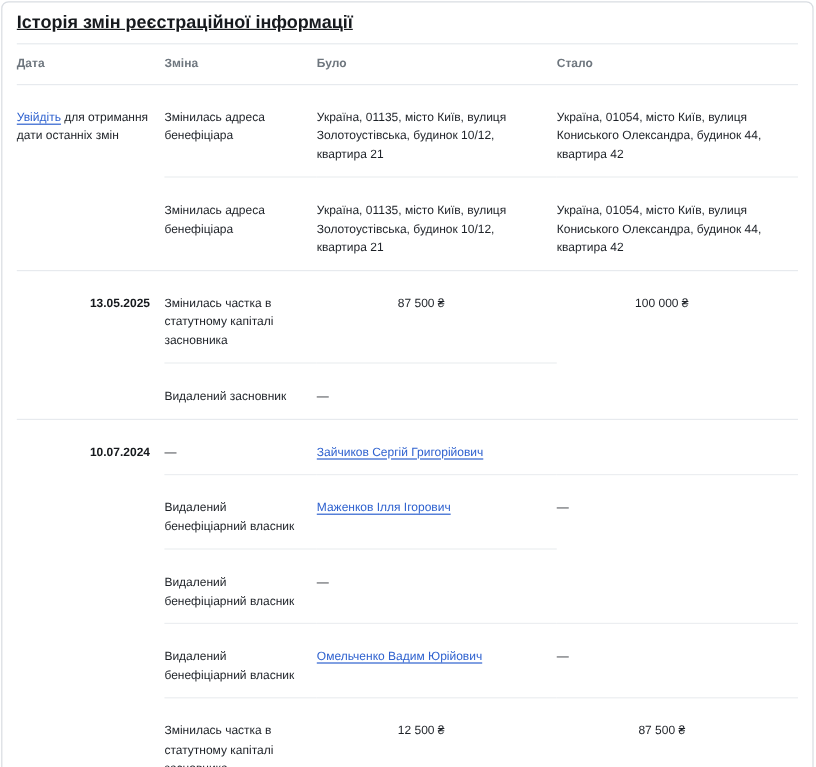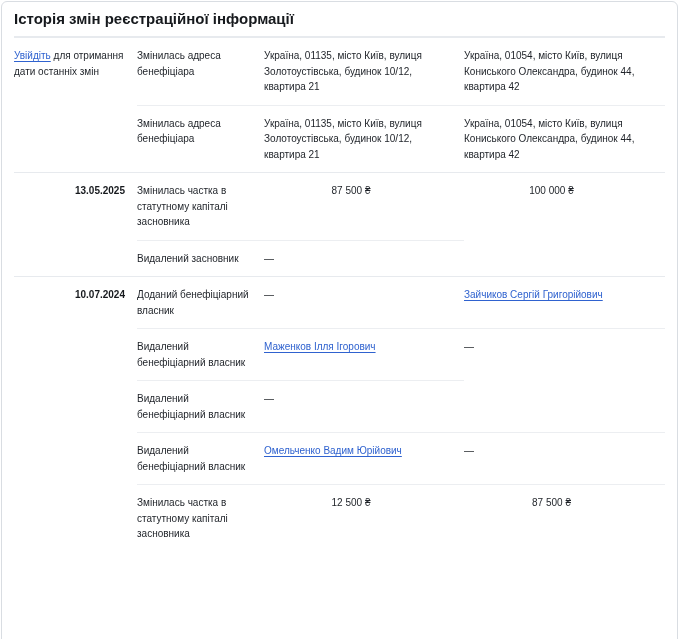--- a/index.html
+++ b/index.html
@@ -17,58 +17,65 @@
     border-radius: 6px;
     background: #fff;
     padding: 0 12px;
   }
   .title {
     font-size: 15px;
     font-weight: 700;
     padding: 8px 0 9px 0;
     border-bottom: 1px solid #e7eaee;
     color: #16191d;
+    text-decoration: underline;
   }
   .row {
     display: grid;
     grid-template-columns: 123px 127px 200px 1fr;
   }
   .row.group-start { border-top: 1px solid #e7eaee; }
   .row:not(.group-start):not(.header-row) .cell:not(:first-child) {
     border-top: 1px solid #eceef1;
   }
   .header-row .cell {
     color: #6e767e;
     font-size: 10px;
     font-weight: 700;
     padding: 9px 12px 8px 0;
     border-top: none;
   }
   .cell {
     font-size: 10px;
     line-height: 1.55;
-    padding: 10px 12px 10px 0;
+    padding: 20px 12px 10px 0;
     word-wrap: break-word;
   }
   .date-text { font-weight: 700; color: #16191d; text-align: right; }
   .money { text-align: center; padding-right: 26px; white-space: nowrap; }
   .link {
     color: #2f62cf;
     text-decoration: underline;
     text-decoration-thickness: 1px;
     text-underline-offset: 2px;
     cursor: pointer;
   }
 </style>
 </head>
 <body>
 
 <div class="panel">
   <div class="title">Історія змін реєстраційної інформації</div>
 
+  <div class="row header-row">
+    <div class="cell">Дата</div>
+    <div class="cell">Зміна</div>
+    <div class="cell">Було</div>
+    <div class="cell">Стало</div>
+  </div>
 
   <div id="table-body">
       <div class="row group-start">
     <div class="cell date-cell"><a href="#" class="link">Увійдіть</a> <span>для отримання дати останніх змін</span></div>
     <div class="cell change-cell">Змінилась адреса бенефіціара</div>
     <div class="cell was-cell">Україна, 01135, місто Київ, вулиця Золотоустівська, будинок 10/12, квартира 21</div>
     <div class="cell became-cell">Україна, 01054, місто Київ, вулиця Кониського Олександра, будинок 44, квартира 42</div>
   </div>
       <div class="row">
     <div class="cell date-cell"></div>
@@ -82,21 +89,20 @@
     <div class="cell was-cell money">87 500 ₴</div>
     <div class="cell became-cell money">100 000 ₴</div>
   </div>
       <div class="row">
     <div class="cell date-cell"></div>
     <div class="cell change-cell">Видалений засновник</div>
     <div class="cell became-cell">—</div>
   </div>
       <div class="row group-start">
     <div class="cell date-cell date-text">10.07.2024</div>
-    <div class="cell change-cell">Доданий бенефіціарний власник</div>
     <div class="cell was-cell">—</div>
     <div class="cell became-cell"><a href="#" class="link">Зайчиков Сергій Григорійович</a></div>
   </div>
       <div class="row">
     <div class="cell date-cell"></div>
     <div class="cell change-cell">Видалений бенефіціарний власник</div>
     <div class="cell was-cell"><a href="#" class="link">Маженков Ілля Ігорович</a></div>
     <div class="cell became-cell">—</div>
   </div>
       <div class="row">

